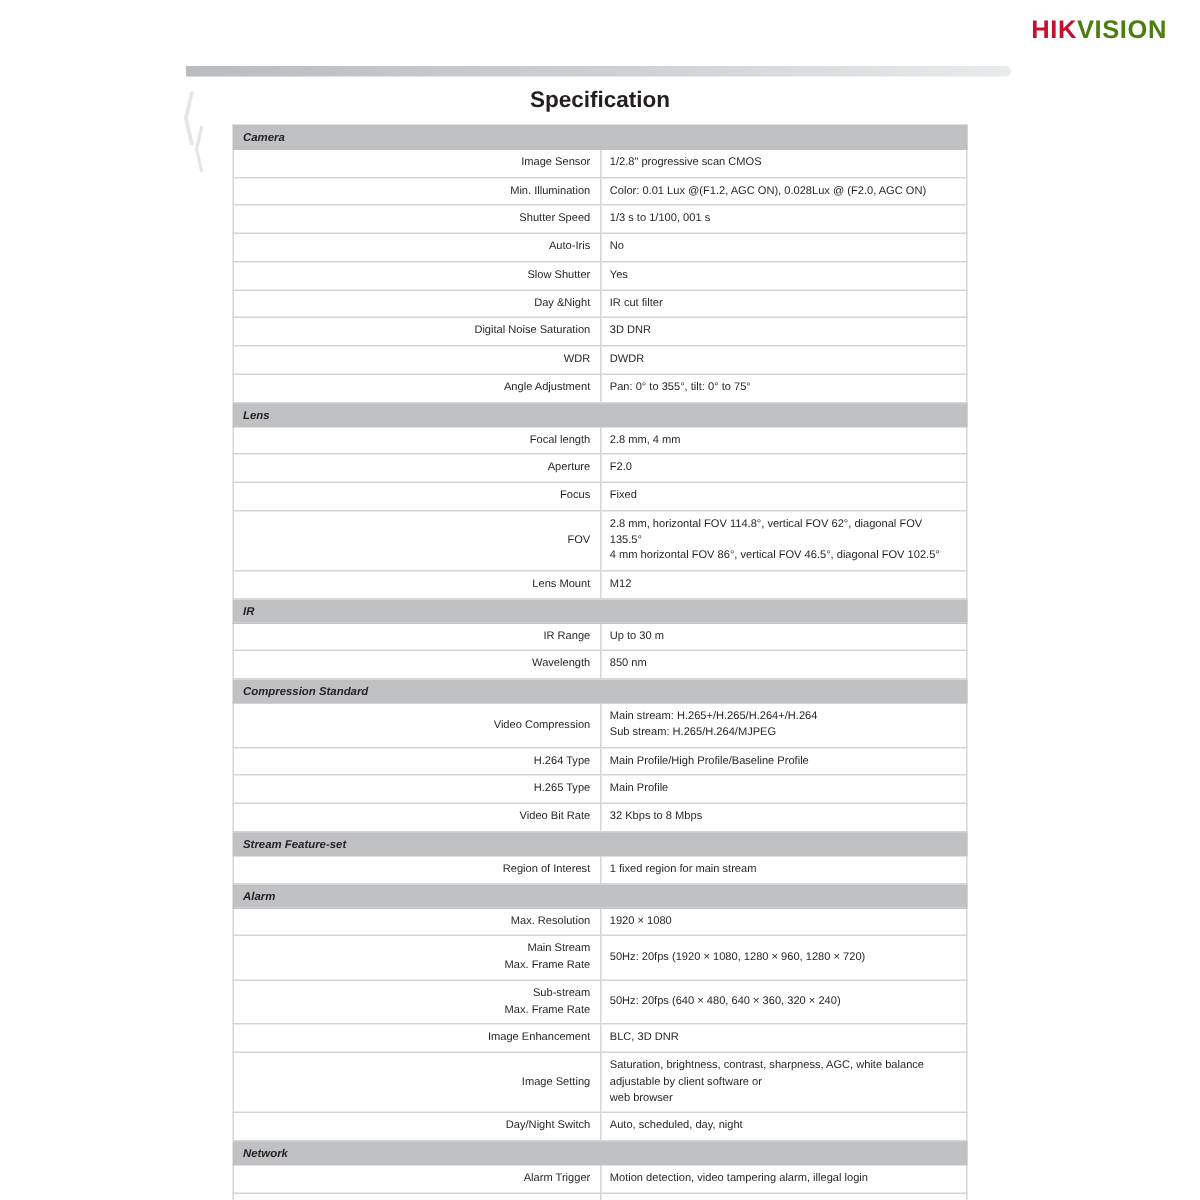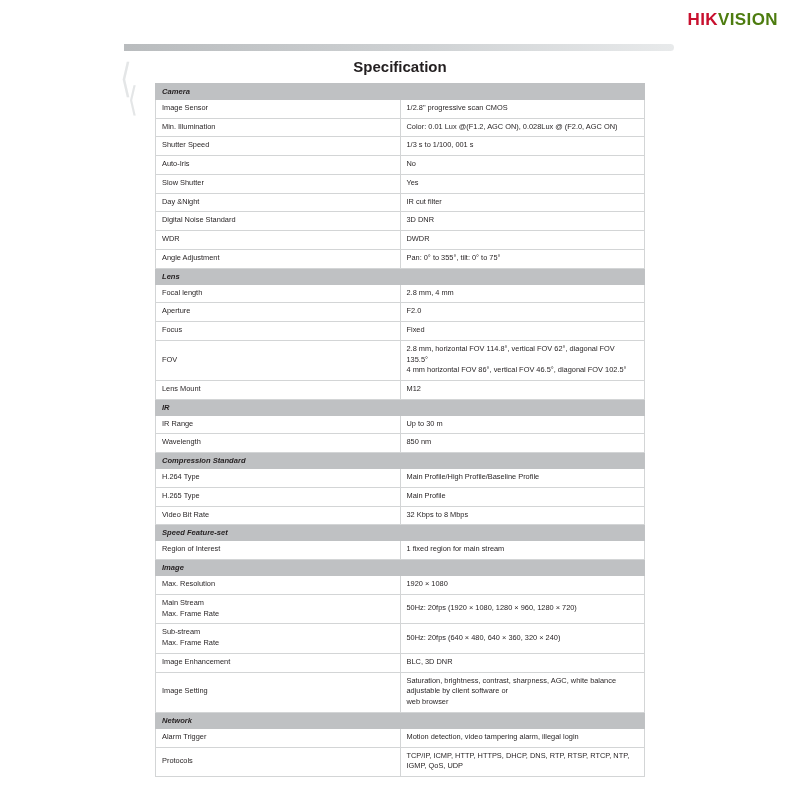--- a/index.html
+++ b/index.html
@@ -78,20 +78,21 @@
   table.spec td {
     border: 1px solid #d3d5d6;
     padding: 3px 6px 4px 6px;
     font-size: 7.4px;
     line-height: 1.45;
     vertical-align: middle;
     color: #231f20;
   }
   td.k {
     width: 128px;
+    text-align: right;
   }
   td.v {
     width: 362px;
   }
   tr.section td {
     background: #bfc1c3;
     font-style: italic;
     font-weight: bold;
     font-size: 7.6px;
     padding-top: 2px;
@@ -138,21 +139,21 @@
         </tr>
         <tr>
           <td class="k multiline">Slow Shutter</td>
           <td class="v multiline">Yes</td>
         </tr>
         <tr>
           <td class="k multiline">Day &amp;Night</td>
           <td class="v multiline">IR cut filter</td>
         </tr>
         <tr>
-          <td class="k multiline">Digital Noise Standard</td>
+          <td class="k multiline">Digital Noise Saturation</td>
           <td class="v multiline">3D DNR</td>
         </tr>
         <tr>
           <td class="k multiline">WDR</td>
           <td class="v multiline">DWDR</td>
         </tr>
         <tr>
           <td class="k multiline">Angle Adjustment</td>
           <td class="v multiline">Pan: 0° to 355°, tilt: 0° to 75°</td>
         </tr>
@@ -188,40 +189,45 @@
           <td class="v multiline">Up to 30 m</td>
         </tr>
         <tr>
           <td class="k multiline">Wavelength</td>
           <td class="v multiline">850 nm</td>
         </tr>
         <tr class="section">
           <td colspan="2">Compression Standard</td>
         </tr>
         <tr>
+          <td class="k multiline">Video Compression</td>
+          <td class="v multiline">Main stream: H.265+/H.265/H.264+/H.264
+Sub stream: H.265/H.264/MJPEG</td>
+        </tr>
+        <tr>
           <td class="k multiline">H.264 Type</td>
           <td class="v multiline">Main Profile/High Profile/Baseline Profile</td>
         </tr>
         <tr>
           <td class="k multiline">H.265 Type</td>
           <td class="v multiline">Main Profile</td>
         </tr>
         <tr>
           <td class="k multiline">Video Bit Rate</td>
           <td class="v multiline">32 Kbps to 8 Mbps</td>
         </tr>
         <tr class="section">
-          <td colspan="2">Speed Feature-set</td>
+          <td colspan="2">Stream Feature-set</td>
         </tr>
         <tr>
           <td class="k multiline">Region of Interest</td>
           <td class="v multiline">1 fixed region for main stream</td>
         </tr>
         <tr class="section">
-          <td colspan="2">Image</td>
+          <td colspan="2">Alarm</td>
         </tr>
         <tr>
           <td class="k multiline">Max. Resolution</td>
           <td class="v multiline">1920 × 1080</td>
         </tr>
         <tr>
           <td class="k multiline">Main Stream
 Max. Frame Rate</td>
           <td class="v multiline">50Hz: 20fps (1920 × 1080, 1280 × 960, 1280 × 720)</td>
         </tr>
@@ -232,20 +238,24 @@
         </tr>
         <tr>
           <td class="k multiline">Image Enhancement</td>
           <td class="v multiline">BLC, 3D DNR</td>
         </tr>
         <tr>
           <td class="k multiline">Image Setting</td>
           <td class="v multiline">Saturation, brightness, contrast, sharpness, AGC, white balance adjustable by client software or
 web browser</td>
         </tr>
+        <tr>
+          <td class="k multiline">Day/Night Switch</td>
+          <td class="v multiline">Auto, scheduled, day, night</td>
+        </tr>
         <tr class="section">
           <td colspan="2">Network</td>
         </tr>
         <tr>
           <td class="k multiline">Alarm Trigger</td>
           <td class="v multiline">Motion detection, video tampering alarm, illegal login</td>
         </tr>
         <tr>
           <td class="k multiline">Protocols</td>
           <td class="v multiline">TCP/IP, ICMP, HTTP, HTTPS, DHCP, DNS, RTP, RTSP, RTCP, NTP, IGMP, QoS, UDP</td>

